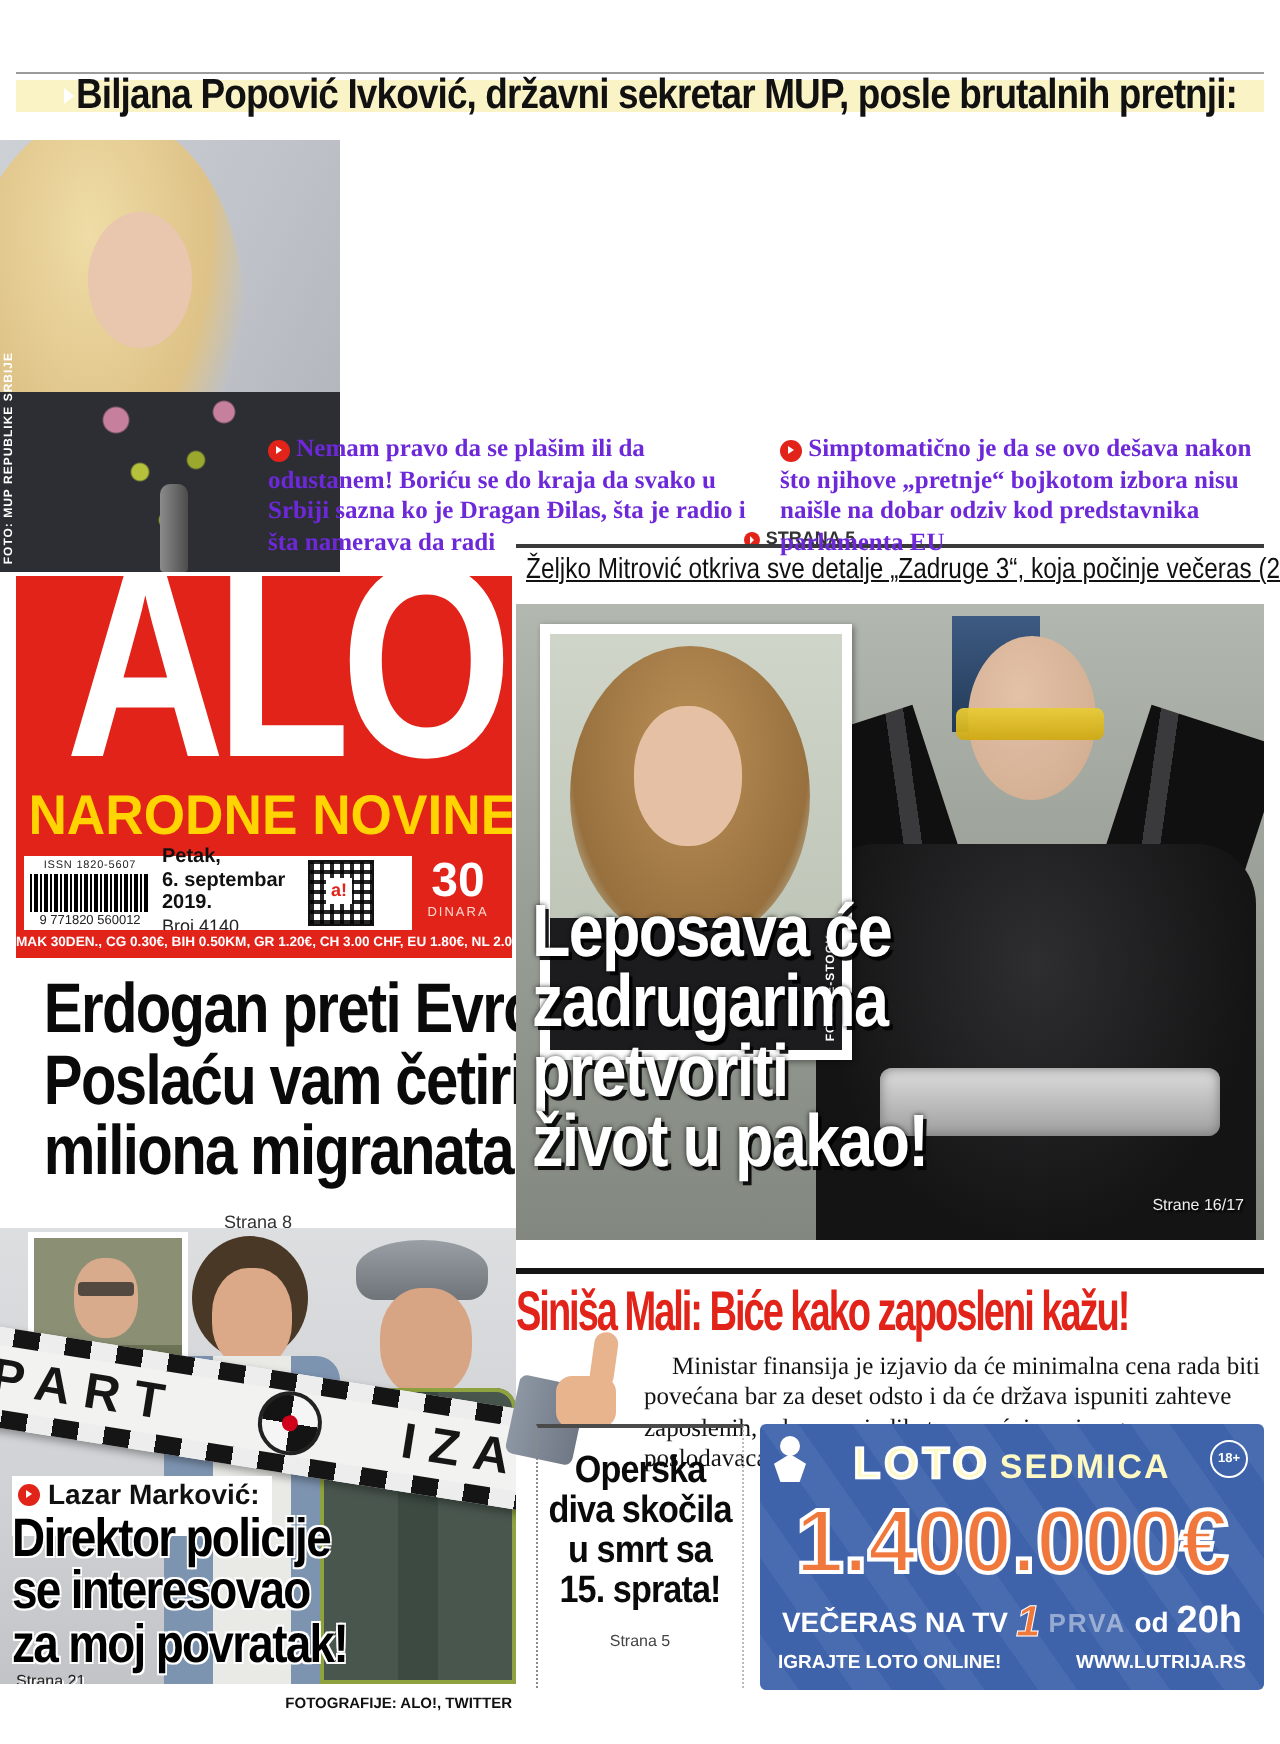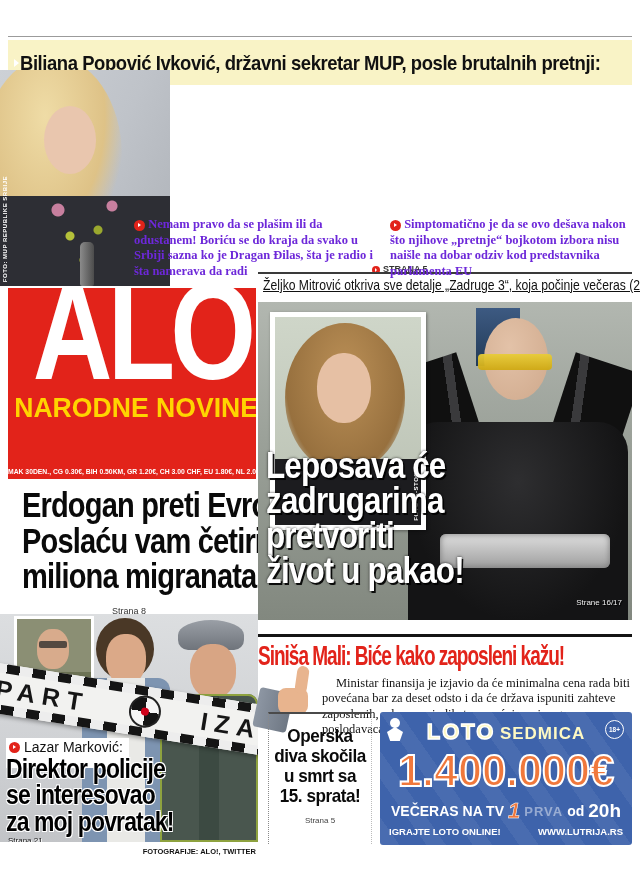--- a/index.html
+++ b/index.html
@@ -10,21 +10,21 @@
   
   .rb{position:relative;display:inline-block;background:#e2231a;border-radius:50%;vertical-align:middle;}
   .rb::after{content:"";position:absolute;left:38%;top:28%;
              border-left:.55em solid #fff;border-top:.4em solid transparent;border-bottom:.4em solid transparent;}
   .rb-lg{width:17px;height:17px;font-size:10px;}
   .rb-md{width:11px;height:11px;font-size:7px;}
   .rb-sm{width:8px;height:8px;font-size:5px;}
 
   
   .top-rule{left:8px;top:36px;width:624px;height:1px;background:#9b9b9b;}
-  .banner{left:8px;top:40px;width:624px;height:45px;background:#f9f3c6;display:flex;align-items:center;gap:6px;padding-left:6px;box-sizing:border-box;}
+  .banner{left:8px;top:40px;width:624px;height:16px;background:#f9f3c6;display:flex;align-items:center;gap:6px;padding-left:24px;box-sizing:border-box;}
   .banner-text{font-size:21px;font-weight:bold;letter-spacing:-.5px;transform:scaleX(.88);transform-origin:left;white-space:nowrap;}
 
   
   .lead-photo{left:0;top:70px;width:170px;height:216px;overflow:hidden;z-index:1;
       background:linear-gradient(115deg,#cdd1d6 0%,#bfc3c9 55%,#aeb2b8 100%);}
   .lp-hair{position:absolute;left:-18px;top:-14px;width:140px;height:200px;border-radius:50%;
       background:radial-gradient(ellipse at 45% 30%,#efdca6 0%,#dec287 55%,rgba(222,194,135,0) 74%);}
   .lp-face{position:absolute;left:44px;top:36px;width:52px;height:68px;border-radius:50%;background:#e9c6ae;}
   .lp-body{position:absolute;left:0;bottom:0;width:170px;height:90px;background:#2d2e34;
       background-image:radial-gradient(circle 7px at 58px 14px,#c77f9e 0 6px,transparent 7px),
@@ -99,21 +99,21 @@
   .scarf-stripe{position:absolute;left:0;width:100%;height:9px;
       background:repeating-linear-gradient(90deg,#151515 0 13px,#ededed 13px 26px);}
   .scarf-stripe.top{top:0;} .scarf-stripe.bot{bottom:0;}
   .scarf-txt{position:absolute;left:0;top:9px;right:0;bottom:9px;display:flex;align-items:center;
       justify-content:space-between;padding:0 18px;font-size:25px;font-weight:bold;letter-spacing:7px;color:#161616;}
   .crest{width:28px;height:28px;border-radius:50%;border:2px solid #222;flex:0 0 auto;
       background:conic-gradient(#f5f5f5 0 90deg,#141414 90deg 180deg,#f5f5f5 180deg 270deg,#141414 270deg 360deg);
       position:relative;}
   .crest::after{content:"";position:absolute;left:10px;top:10px;width:8px;height:8px;border-radius:50%;background:#d0021b;}
   .pz-kicker{position:absolute;left:6px;top:124px;background:#fff;padding:1px 6px 13px 3px;
-      font-size:14px;font-weight:normal;display:flex;align-items:center;gap:4px;}
+      font-size:14px;font-weight:bold;display:flex;align-items:center;gap:4px;}
   .pz-headline{position:absolute;left:6px;top:142px;}
   .pz-headline .hl{display:block;font-size:27px;font-weight:bold;line-height:.98;letter-spacing:-1px;color:#000;
       transform:scaleX(.85);transform-origin:left;white-space:nowrap;
       text-shadow:1px 1px 0 #fff,-1px -1px 0 #fff,1px -1px 0 #fff,-1px 1px 0 #fff;}
   .pz-ref{position:absolute;left:8px;top:222px;font-size:8px;color:#222;text-shadow:1px 1px 0 #fff;}
   .photos-credit{left:0;top:847px;width:256px;text-align:right;font-size:7.5px;font-weight:bold;color:#111;}
 
   
   .rule-a{left:258px;top:272px;width:374px;height:2px;background:#3a3a3a;}
   .zd-kicker{left:258px;top:277px;width:374px;display:flex;align-items:center;gap:5px;}
@@ -218,20 +218,39 @@
     <span>Simptomatično je da se ovo dešava nakon što njihove „pretnje“ bojkotom izbora nisu naišle na dobar odziv kod predstavnika parlamenta EU</span>
   </div>
   <div class="abs strana5">
     <span class="rb rb-sm"></span>
     <span>STRANA 5</span>
   </div>
 
   <div class="abs alo">
     <div class="alo-title">ALO!</div>
     <div class="alo-sub">NARODNE NOVINE</div>
+    <div class="mast-strip">
+      <div class="bc-wrap">
+        <div class="bc-issn">ISSN 1820-5607</div>
+        <div class="bc-bars"></div>
+        <div class="bc-digits">9 771820 560012</div>
+      </div>
+      <div class="date-wrap">
+        <div class="date-b">Petak,</div>
+        <div class="date-b">6. septembar 2019.</div>
+        <div class="date-n">Broj 4140</div>
+      </div>
+      <div class="qr">
+        <span class="qr-a">a!</span>
+      </div>
+      <div class="price-box">
+        <div class="price-val">30</div>
+        <div class="price-unit">DINARA</div>
+      </div>
+    </div>
     <div class="foreign">MAK 30DEN., CG 0.30€, BIH 0.50KM, GR 1.20€, CH 3.00 CHF, EU 1.80€, NL 2.00€</div>
   </div>
 
   <div class="abs erdogan">
     <span class="hl">Erdogan preti Evropi:</span>
     <span class="hl">Poslaću vam četiri</span>
     <span class="hl">miliona migranata</span>
   </div>
   <div class="abs erdogan-ref">Strana 8</div>
 

